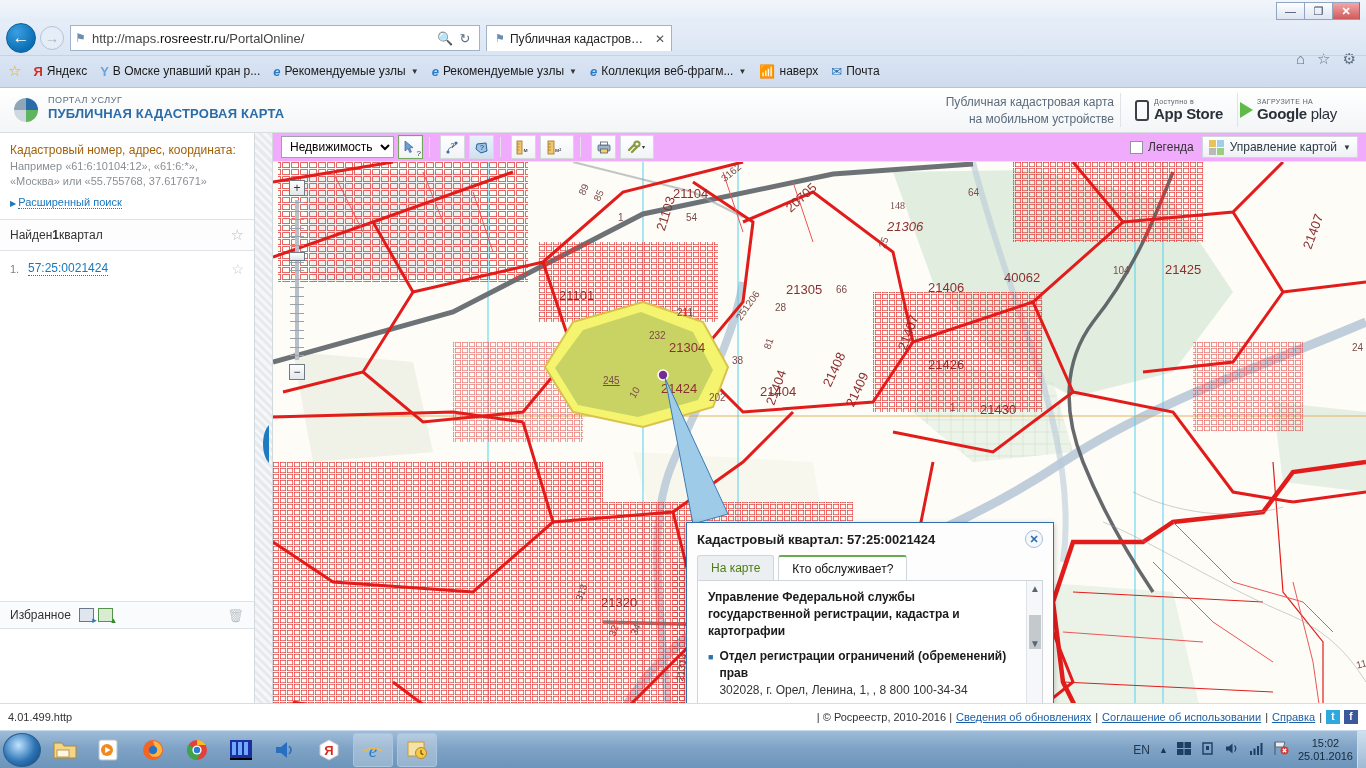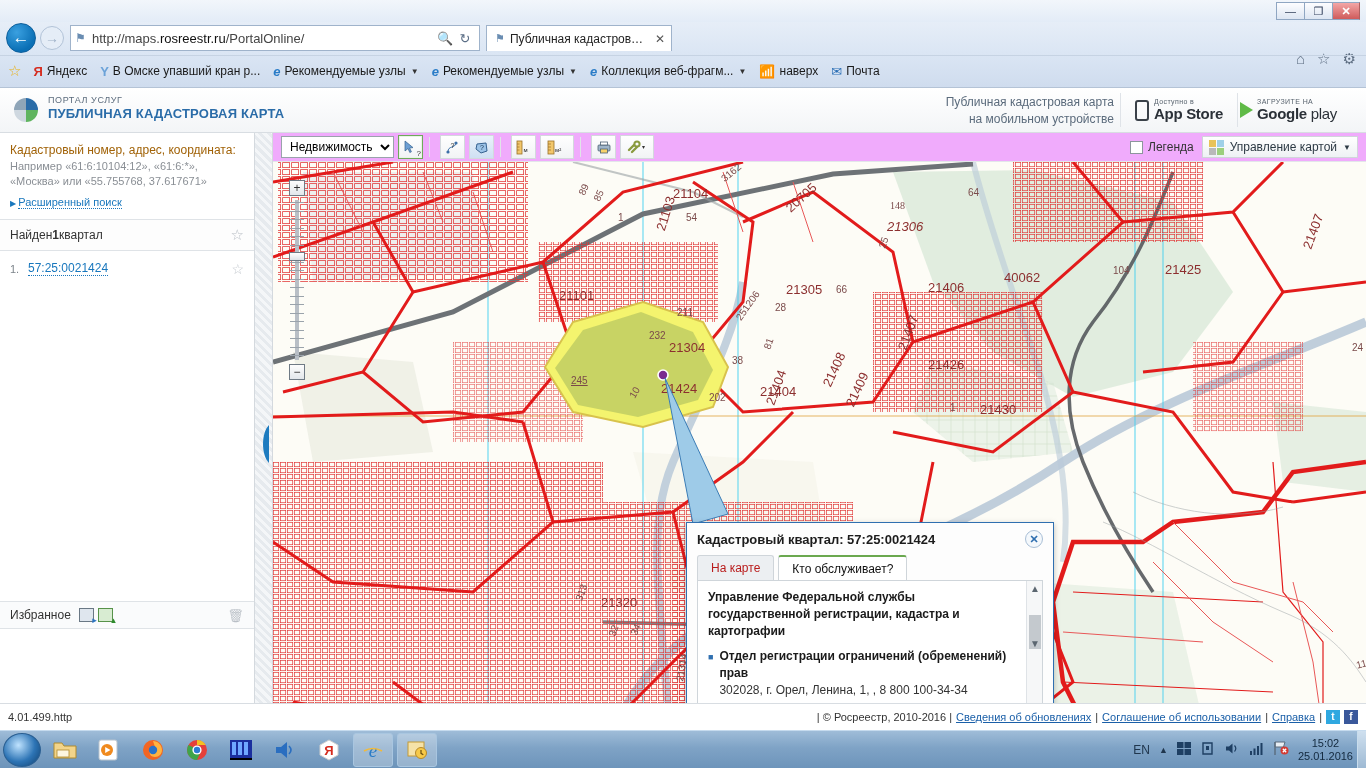--- a/index.html
+++ b/index.html
@@ -239,21 +239,21 @@
     font-size:13px; font-weight:bold; color:#1c1c1c;
   }
   #popup-close {
     margin-left:auto; width:18px; height:18px; border-radius:50%;
     border:1px solid #a9bfd6; background:#f4f8fc; color:#2f6fb0;
     font-size:11px; line-height:16px; text-align:center; font-weight:bold;
   }
   #popup-tabs { display:flex; padding-left:10px; gap:4px; position:relative; z-index:2; }
   .ptab {
     height:25px; padding:0 13px; display:flex; align-items:center;
-    font-size:12px; color:#b91c1c; background:#eceff2; border:1px solid #cfd5da;
+    font-size:12px; color:#4d7c0f; background:#eceff2; border:1px solid #cfd5da;
     border-bottom:none; border-radius:3px 3px 0 0;
   }
   .ptab.active { background:#fff; border-top:2px solid #6aa84f; color:#111; position:relative; top:0; }
   #popup-body {
     position:absolute; left:10px; right:10px; top:57px; bottom:12px;
     border:1px solid #cfd5da; background:#fff; overflow:hidden;
   }
   #popup-content { position:absolute; left:0; top:0; right:16px; bottom:0; padding:8px 10px; overflow:hidden; }
   #org-title { font-size:12px; font-weight:bold; color:#1a1a1a; line-height:1.4; }
   .dept { margin-top:9px; display:flex; font-size:12px; line-height:1.4; }
@@ -650,21 +650,21 @@
         <div class="maplabel" style="left: 892px; top: 100px;">21425</div>
         <div class="maplabel sm" style="left: 840px; top: 103px;">104</div>
         <div class="maplabel" style="left: 655px; top: 118px;">21406</div>
         <div class="maplabel" style="left: 1022px; top: 62px; transform: rotate(-70deg);">21407</div>
         <div class="maplabel sm" style="left: 458px; top: 138px; transform: rotate(-55deg);">251206</div>
         <div class="maplabel sm" style="left: 404px; top: 145px;">211</div>
         <div class="maplabel sm" style="left: 376px; top: 168px;">232</div>
         <div class="maplabel" style="left: 396px; top: 178px;">21304</div>
         <div class="maplabel sm" style="left: 443px; top: 193px; margin-left: 16px;">38</div>
         <div class="maplabel sm" style="left: 490px; top: 176px; transform: rotate(-70deg);">81</div>
-        <div class="maplabel sm" style="left: 298px; top: 213px; text-decoration: underline;">245</div>
+        <div class="maplabel sm" style="left: 330px; top: 213px; text-decoration: underline;">245</div>
         <div class="maplabel sm" style="left: 356px; top: 225px; transform: rotate(-60deg);">10</div>
         <div class="maplabel sm" style="left: 436px; top: 230px;">202</div>
         <div class="maplabel" style="left: 617px; top: 163px; transform: rotate(-70deg);">21407</div>
         <div class="maplabel" style="left: 543px; top: 200px; transform: rotate(-65deg);">21408</div>
         <div class="maplabel" style="left: 566px; top: 220px; transform: rotate(-65deg);">21409</div>
         <div class="maplabel" style="left: 485px; top: 218px; transform: rotate(-70deg);">21404</div>
         <div class="maplabel" style="left: 388px; top: 219px;">21424</div>
         <div class="maplabel" style="left: 487px; top: 222px;">21404</div>
         <div class="maplabel" style="left: 655px; top: 195px;">21426</div>
         <div class="maplabel" style="left: 707px; top: 240px;">21430</div>

